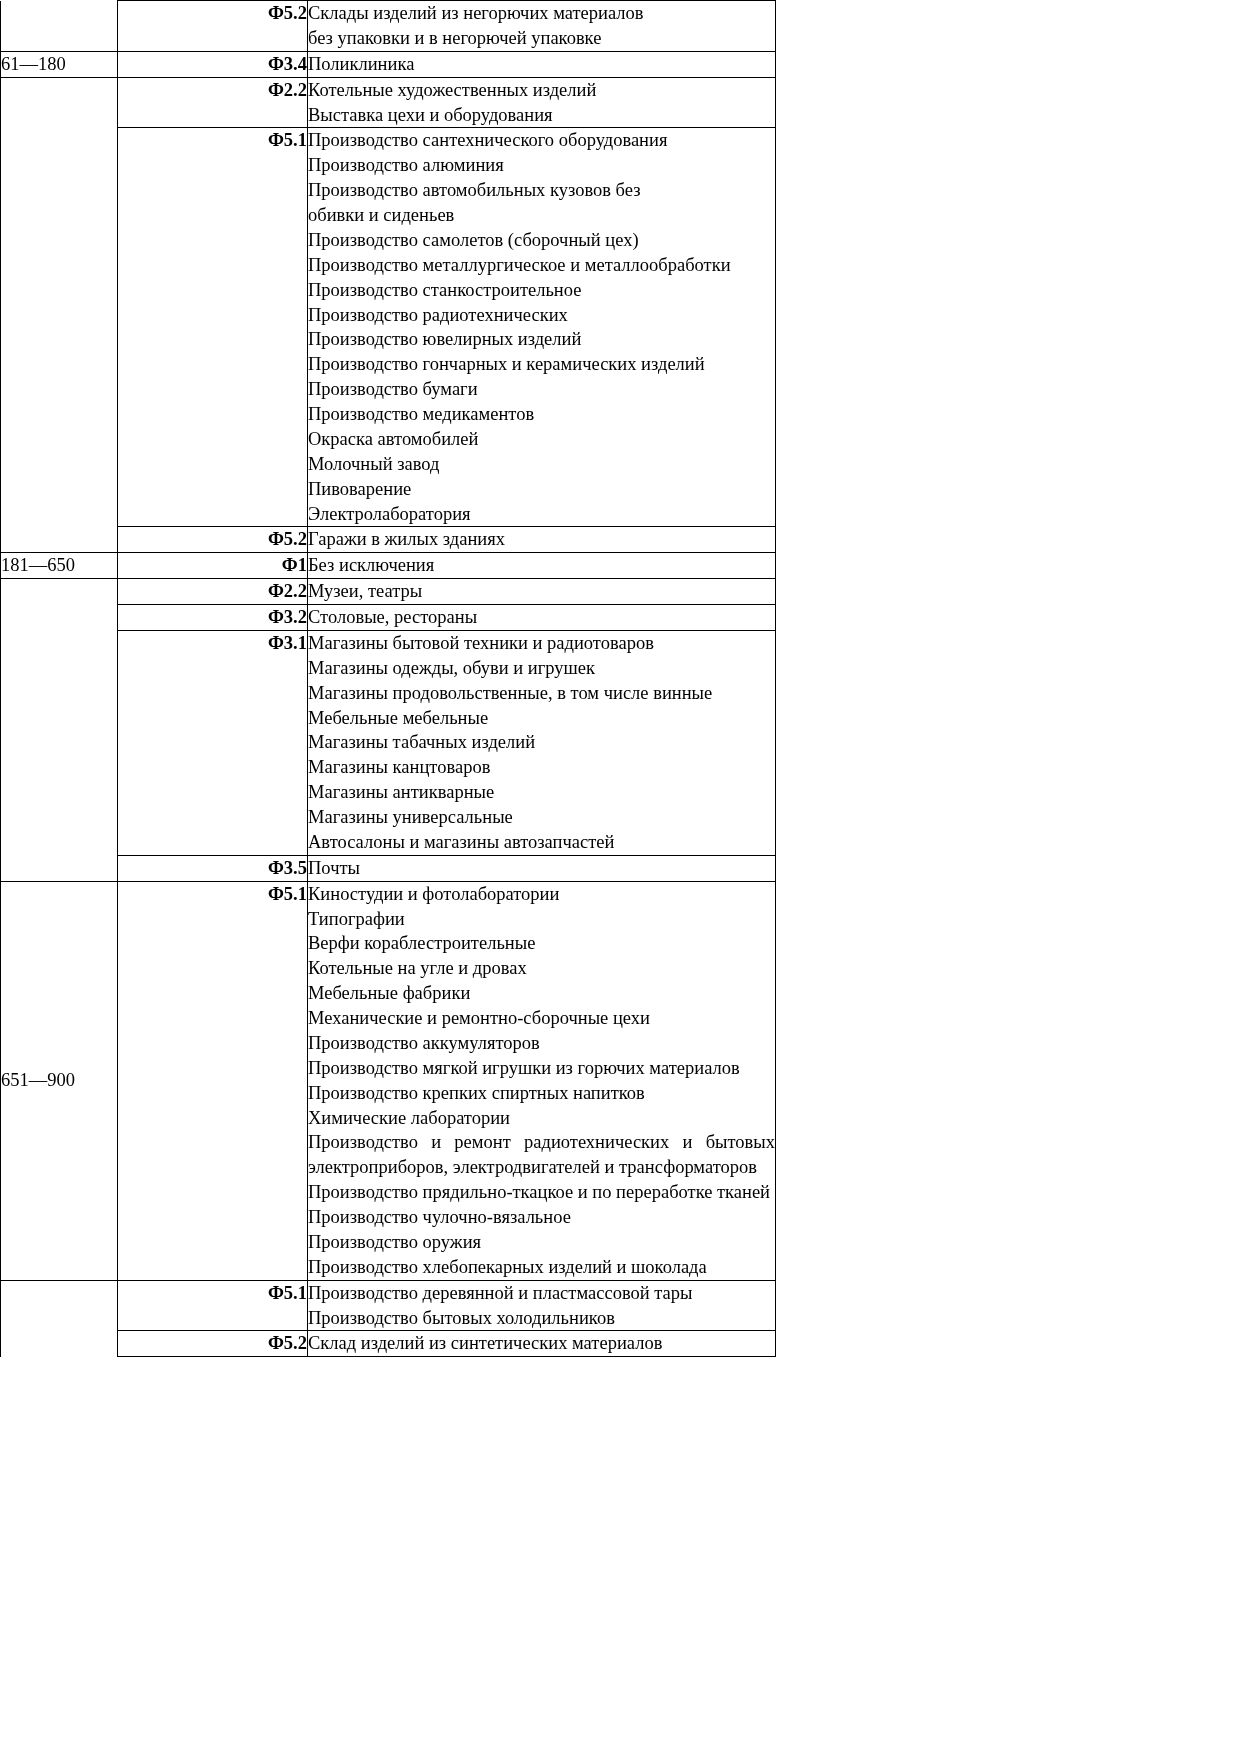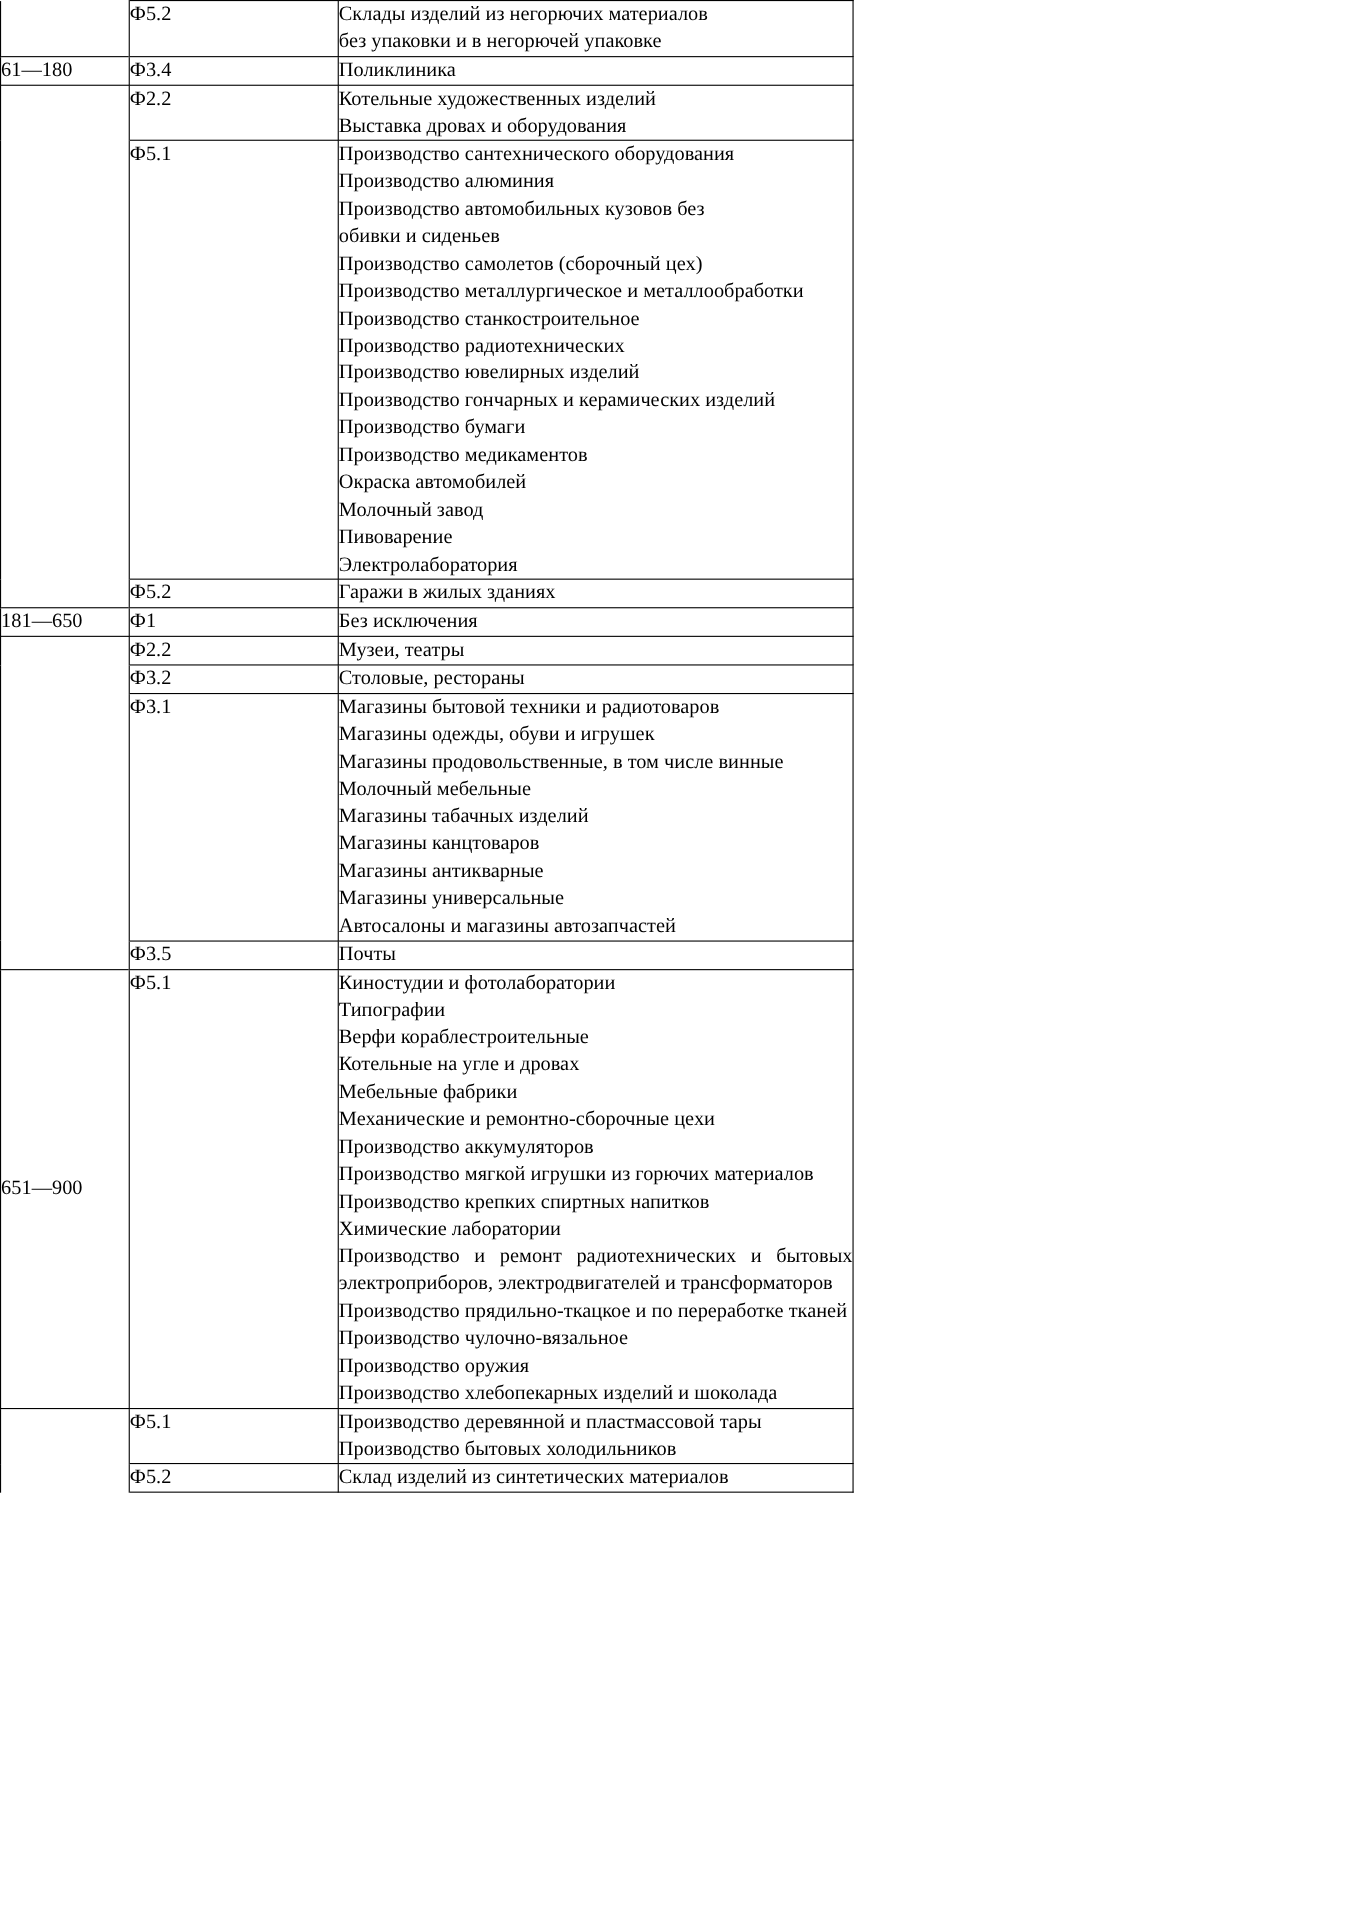--- a/index.html
+++ b/index.html
@@ -39,23 +39,24 @@
   td.range {
     text-align: left;
     vertical-align: top;
     padding: 1px 4px 2px 4px;
     white-space: nowrap;
   }
   td.range.mid { vertical-align: middle; }
   td.range.blank { border-top: none; border-bottom: none; }
 
   td.code {
-    text-align: left;
+    text-align: right;
     padding: 1px 4px 2px 4px;
     white-space: nowrap;
+    font-weight: bold;
   }
   td.code .code-line { display: block; }
 
   td.desc {
     text-align: left;
     padding: 1px 6px 2px 8px;
   }
   td.desc .line { display: block; white-space: nowrap; }
   td.desc .line.justify {
     white-space: normal;
@@ -97,21 +98,21 @@
             <span class="line">Поликлиника</span>
           </td>
         </tr>
         <tr>
           <td class="range blank"><span></span></td>
           <td class="code">
             <span class="code-line">Ф2.2</span>
           </td>
           <td class="desc">
             <span class="line">Котельные художественных изделий</span>
-            <span class="line">Выставка дровах и оборудования</span>
+            <span class="line">Выставка цехи и оборудования</span>
           </td>
         </tr>
         <tr>
           <td class="range blank"><span></span></td>
           <td class="code">
             <span class="code-line">Ф5.1</span>
           </td>
           <td class="desc">
             <span class="line">Производство сантехнического оборудования</span>
             <span class="line">Производство алюминия</span>
@@ -169,21 +170,21 @@
         </tr>
         <tr>
           <td class="range blank"><span></span></td>
           <td class="code">
             <span class="code-line">Ф3.1</span>
           </td>
           <td class="desc">
             <span class="line">Магазины бытовой техники и радиотоваров</span>
             <span class="line">Магазины одежды, обуви и игрушек</span>
             <span class="line">Магазины продовольственные, в том числе винные</span>
-            <span class="line">Молочный мебельные</span>
+            <span class="line">Мебельные мебельные</span>
             <span class="line">Магазины табачных изделий</span>
             <span class="line">Магазины канцтоваров</span>
             <span class="line">Магазины антикварные</span>
             <span class="line">Магазины универсальные</span>
             <span class="line">Автосалоны и магазины автозапчастей</span>
           </td>
         </tr>
         <tr>
           <td class="range blank"><span></span></td>
           <td class="code">

